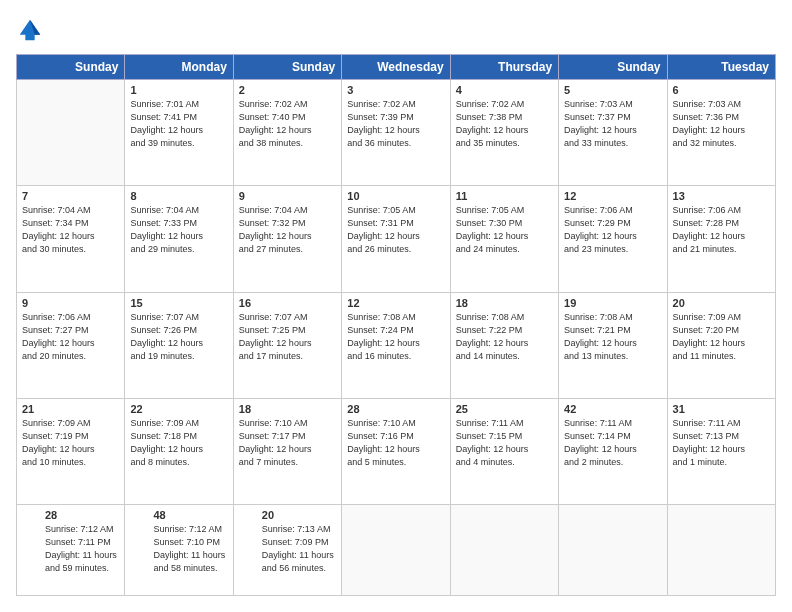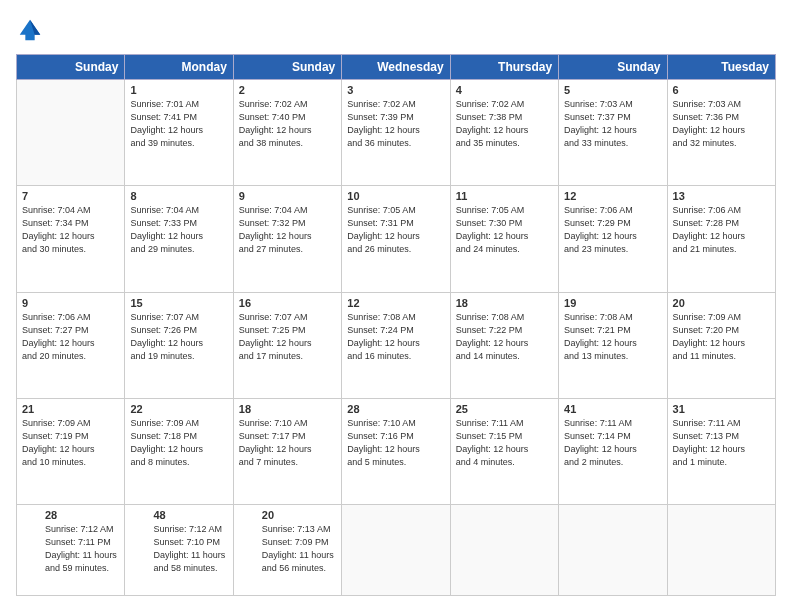--- a/index.html
+++ b/index.html
@@ -230,21 +230,21 @@
           </td>
           <td>
             <span class="day-num">28</span>
             <div class="day-info">Sunrise: 7:10 AM<br>Sunset: 7:16 PM<br>Daylight: 12 hours<br>and 5 minutes.</div>
           </td>
           <td>
             <span class="day-num">25</span>
             <div class="day-info">Sunrise: 7:11 AM<br>Sunset: 7:15 PM<br>Daylight: 12 hours<br>and 4 minutes.</div>
           </td>
           <td>
-            <span class="day-num">41</span>
+            <span class="day-num">42</span>
             <div class="day-info">Sunrise: 7:11 AM<br>Sunset: 7:14 PM<br>Daylight: 12 hours<br>and 2 minutes.</div>
           </td>
           <td>
             <span class="day-num">31</span>
             <div class="day-info">Sunrise: 7:11 AM<br>Sunset: 7:13 PM<br>Daylight: 12 hours<br>and 1 minute.</div>
           </td>
         </tr>
         <tr class="last-row">
           <td>
             <span class="day-num">28</span>

